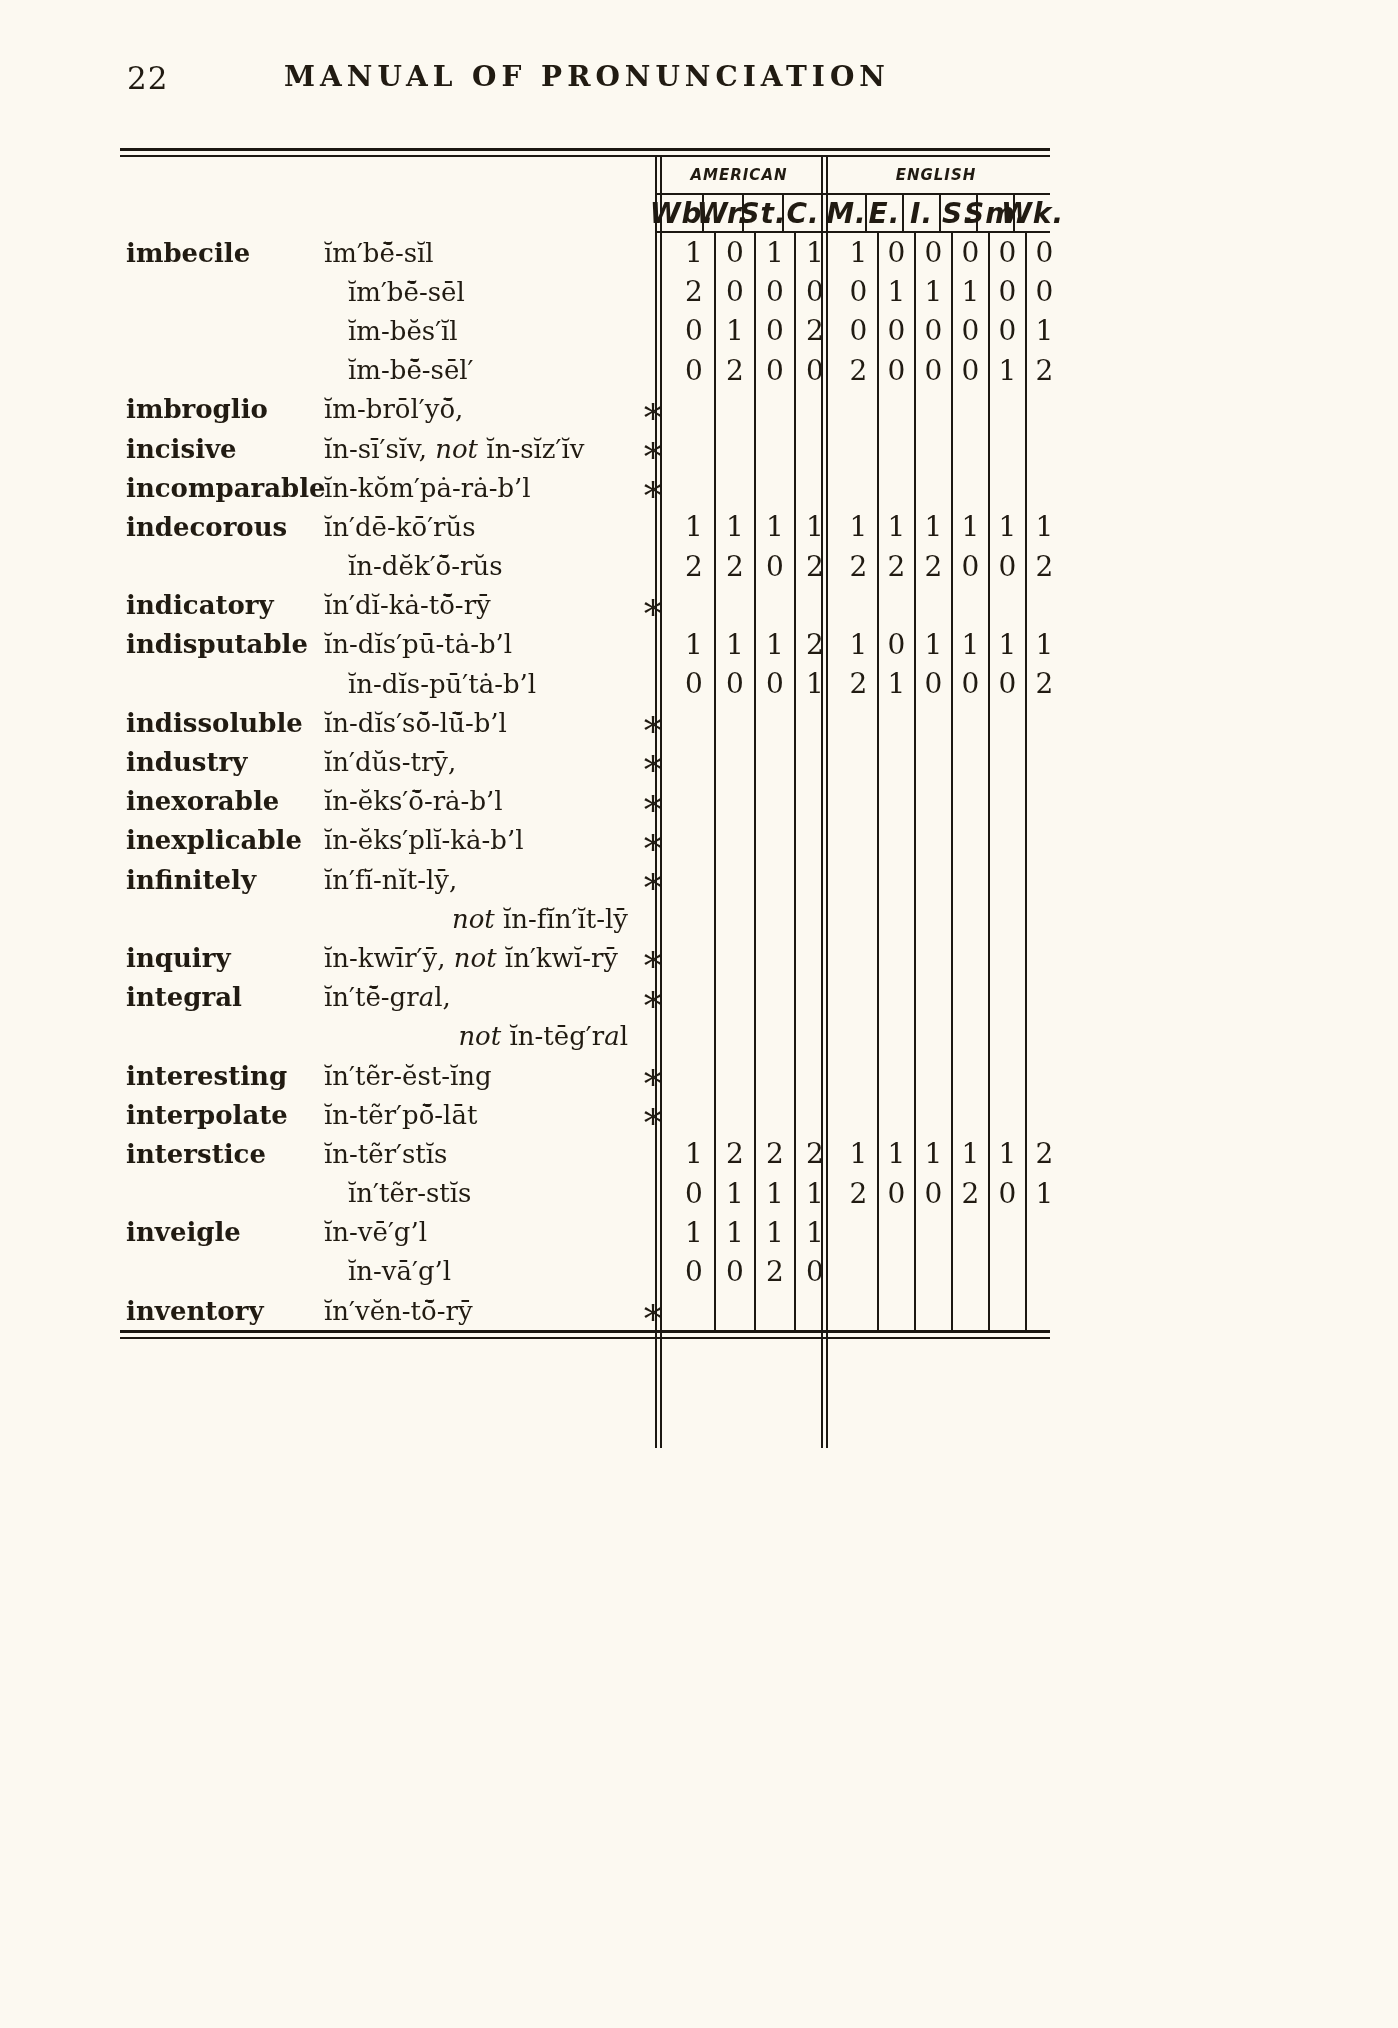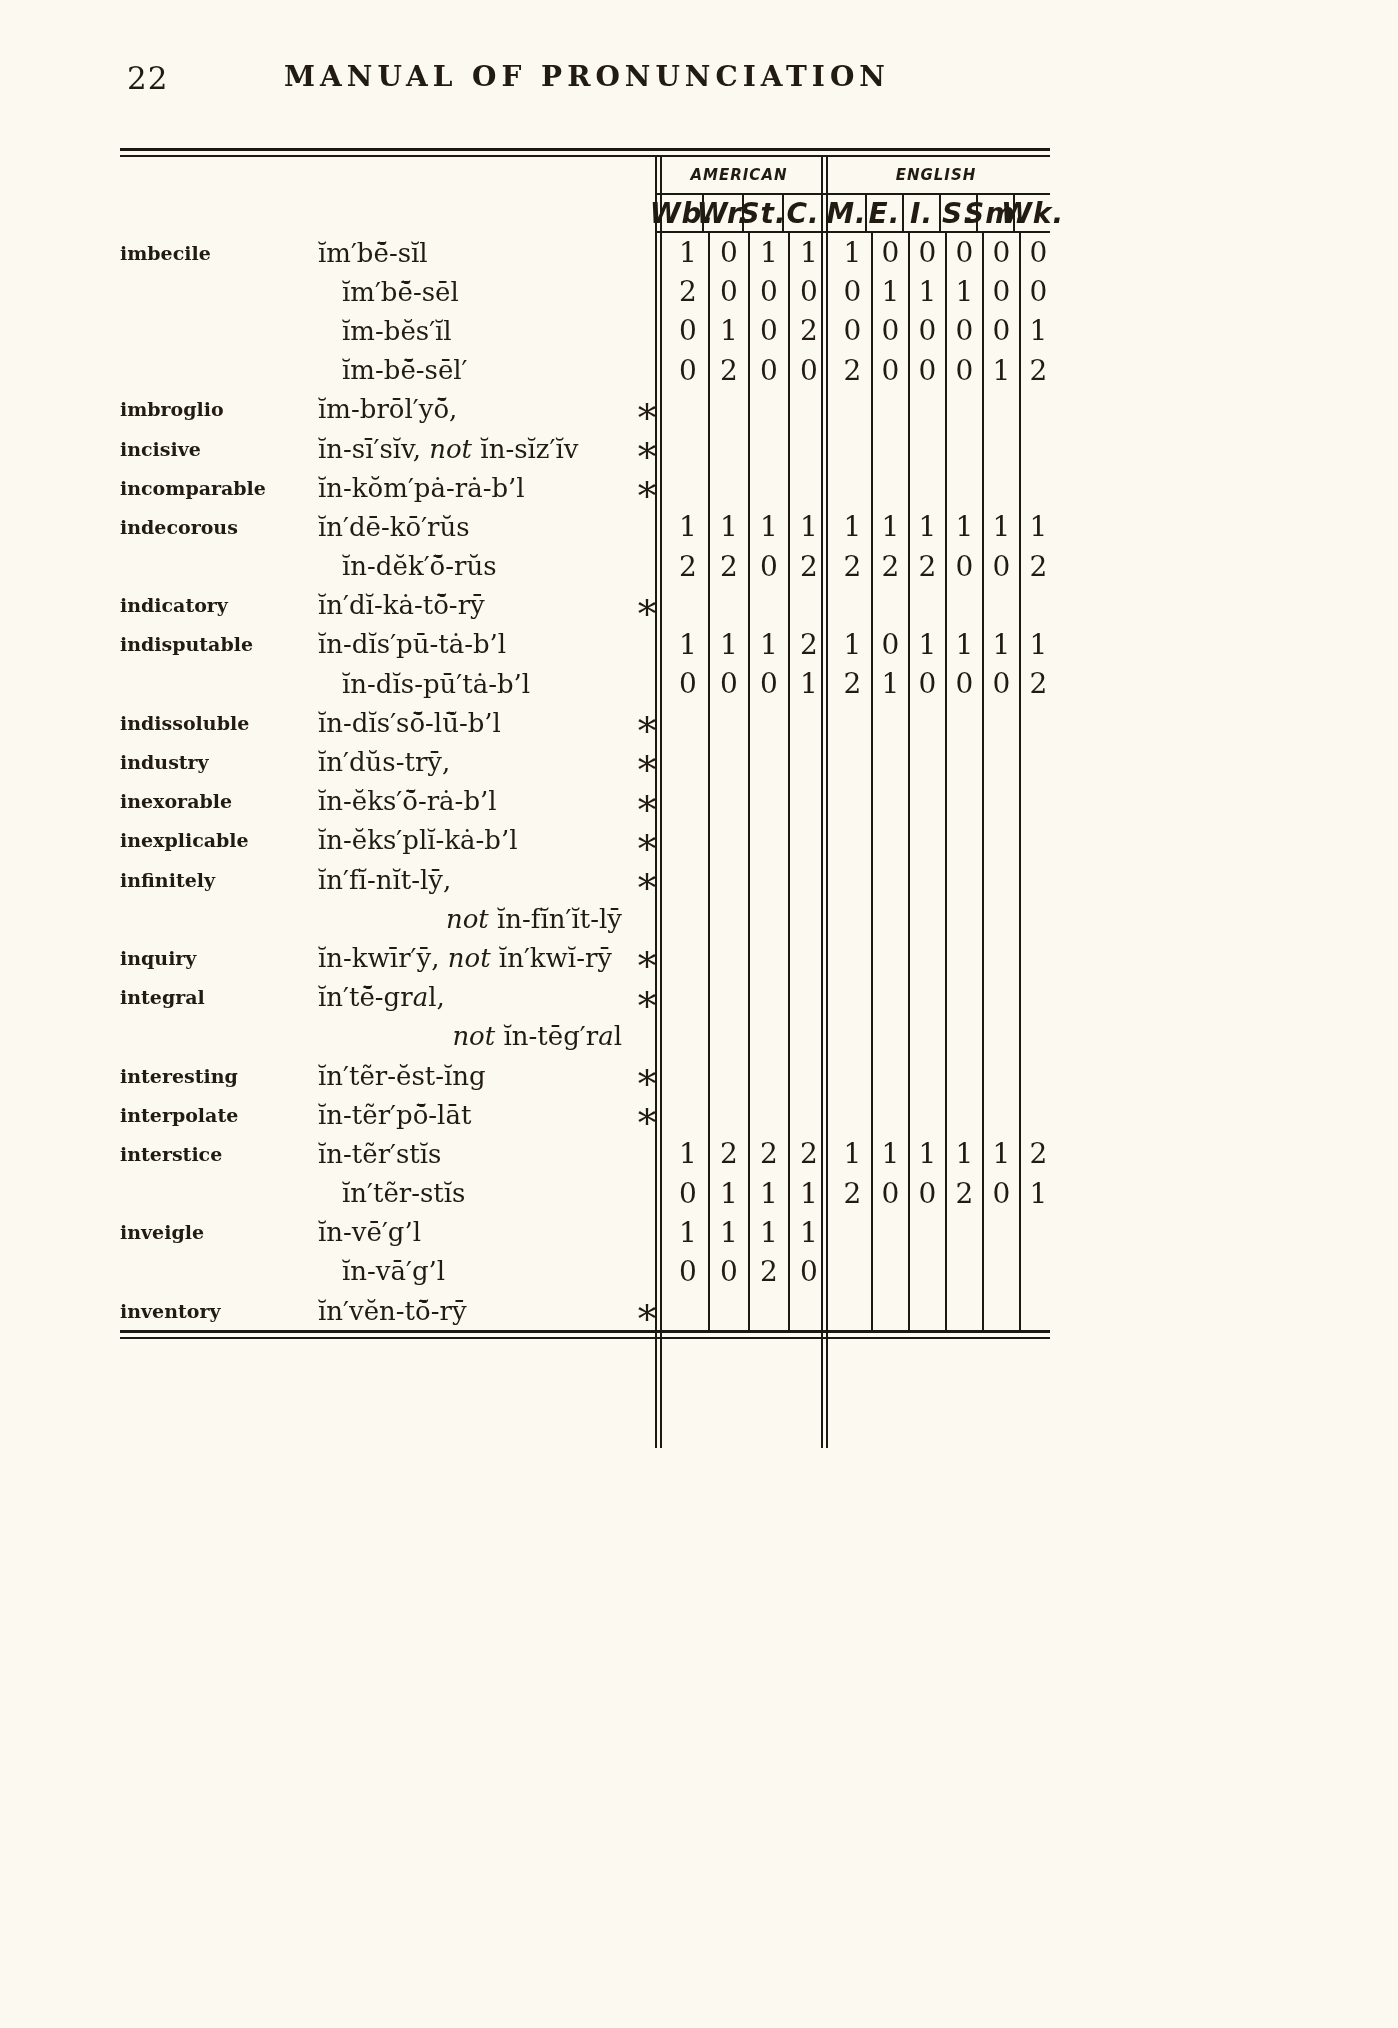--- a/index.html
+++ b/index.html
@@ -10,21 +10,21 @@
     background:#fcf9f1; color:#211b12;
   }
   .page-number { position:absolute; left:127px; top:60px; font-size:31px; letter-spacing:1px; }
   .page-title  { position:absolute; left:0; top:60px; width:1174px; text-align:center;
                  font-size:28px; letter-spacing:5px;font-weight:bold; }
 
   .table { position:absolute; left:120px; top:148px; width:930px; }
   .toprule    { height:9px;  border-top:3px solid #1c1812; border-bottom:2px solid #1c1812; }
   .bottomrule { height:9px;  border-top:3px solid #1c1812; border-bottom:2px solid #1c1812; }
 
-  .row { display:flex; align-items:center;justify-content:center; }
+  .row { display:flex; align-items:center; }
   .label-row { height:38px; }
   .sub-row   { height:38px; }
   .body-row  { height:39.2px; }
 
   .c-lead  { width:536px; flex:none; height:100%; }
   .sp      { width:6px;  flex:none; height:100%; }
   .bb      { border-bottom:2px solid #1c1812; }
 
   .c-group { flex:none; height:100%; display:flex; align-items:center; justify-content:center; }
   .am-group{ width:166px; }
@@ -32,21 +32,21 @@
   .hd { font-family:"DejaVu Sans","Liberation Sans",sans-serif; font-style:italic;
         font-weight:bold; font-size:15px; letter-spacing:1px; }
 
   .c-num { flex:none; height:100%; display:flex; align-items:center; justify-content:center;
            font-size:28px; }
   .c-num.am { width:40px; }
   .c-num.en { width:37px; }
   .sep   { border-left:2px solid #1c1812; }
 
   .c-word { width:190px; flex:none; height:100%; display:flex; align-items:center;
-            font-weight:bold; font-size:19px; padding-left:6px; white-space:nowrap; }
+            font-weight:bold; font-size:26px; padding-left:6px; white-space:nowrap; }
   .c-pron { width:316px; flex:none; font-size:26px; padding-left:2px; white-space:nowrap;margin-left:12px; }
   .c-pron.ind { padding-left:26px; }
   .c-pron.rt  { text-align:right; padding-right:10px; }
   .it { font-style:italic; }
 
   .c-star { width:30px; flex:none; height:100%; text-align:center; }
   .star   { display:inline-block; font-size:37px; line-height:39px; transform:translateY(9px); }
 
   .vline { position:absolute; top:7px; width:7px; height:1293px;
            border-left:2px solid #1c1812; border-right:2px solid #1c1812; }

